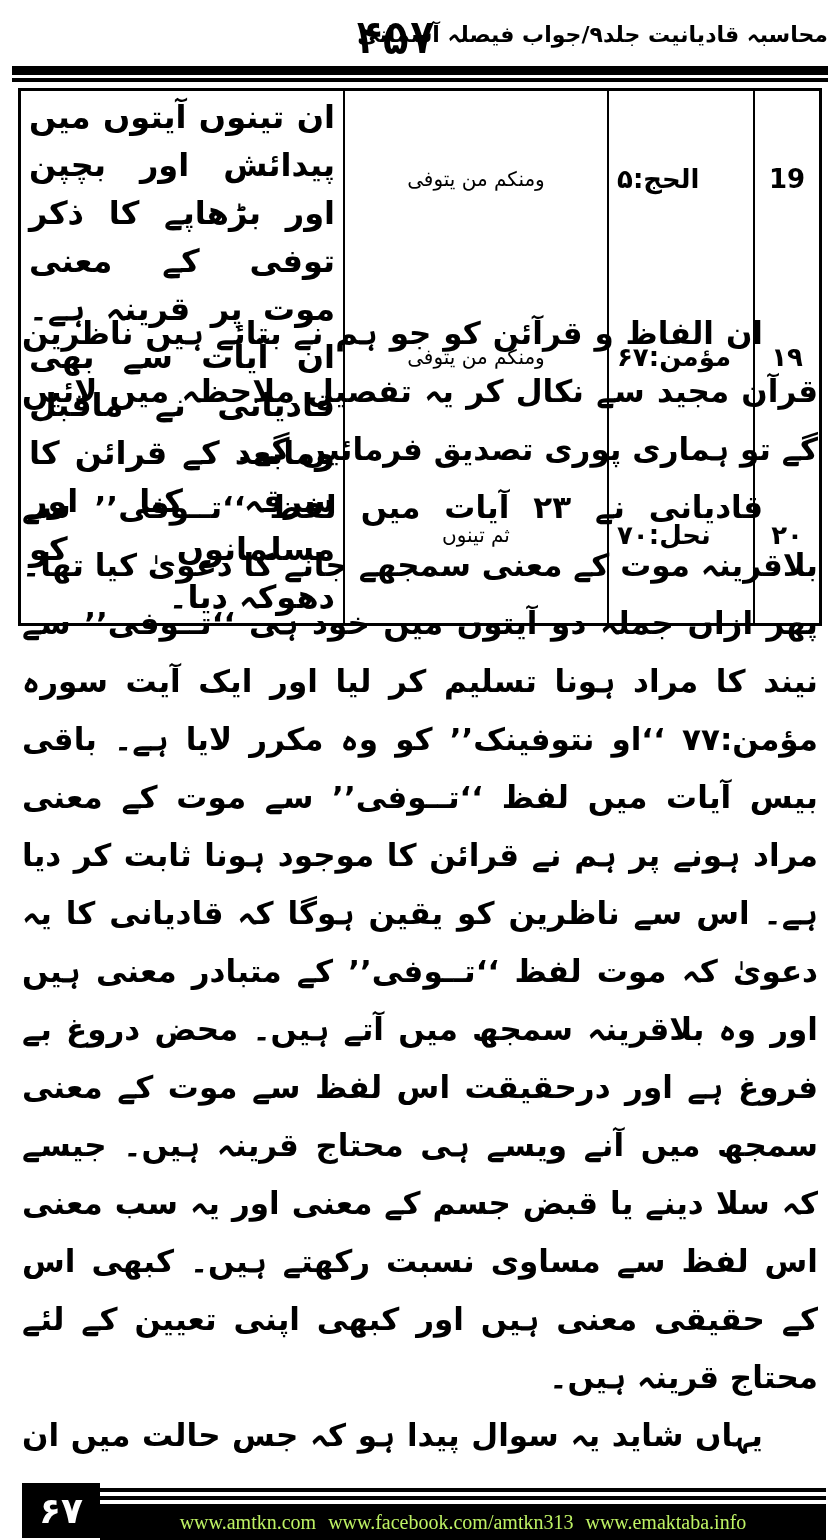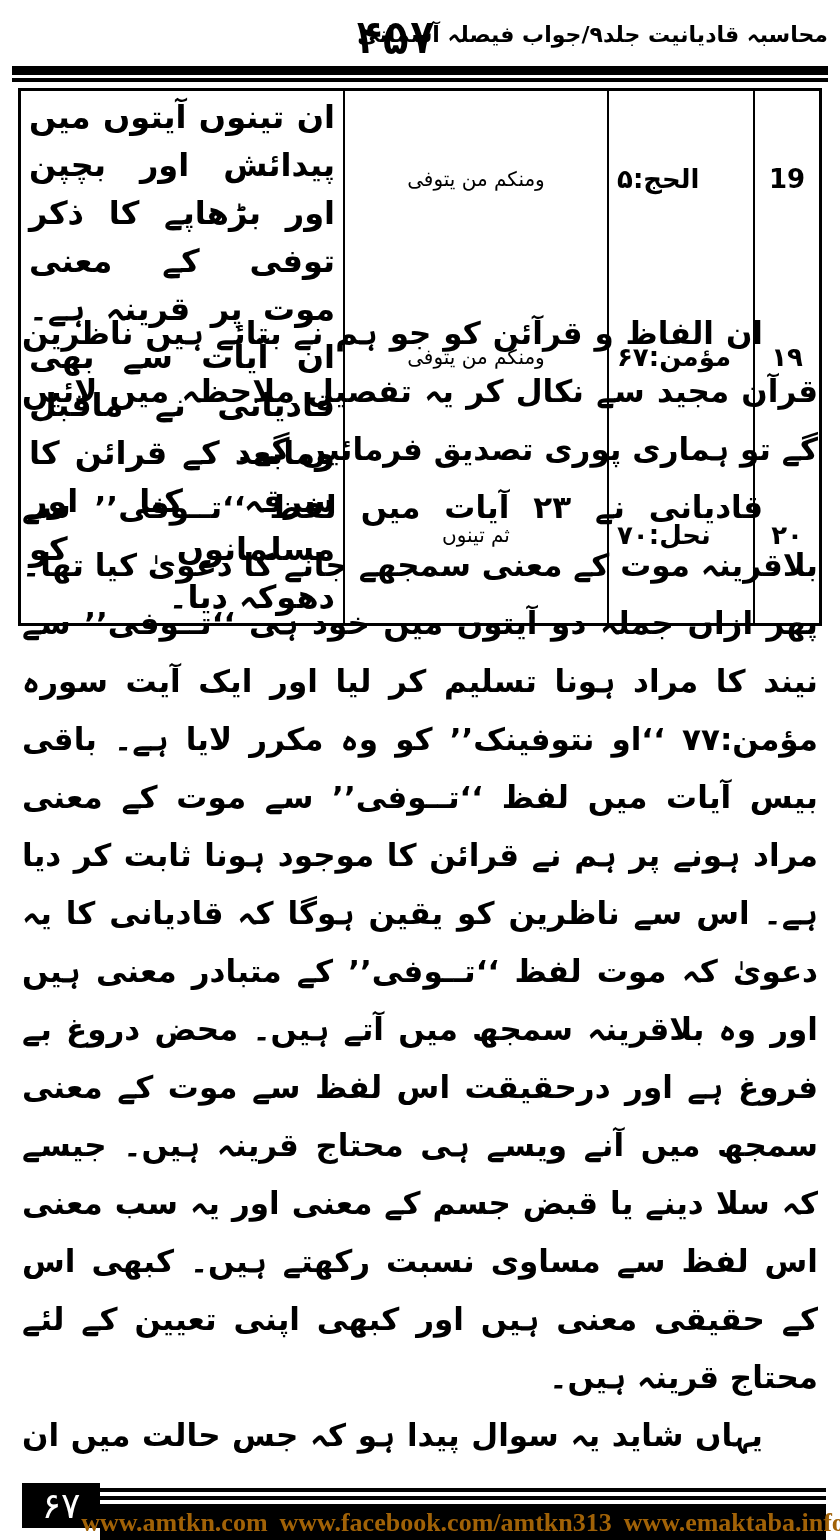--- a/index.html
+++ b/index.html
@@ -64,32 +64,32 @@
     font-size: 31px; font-weight: bold;
     line-height: 58px;
     text-align: justify;
   }
   .body-text p { margin: 0; text-indent: 55px; }
 
   
   .footer { position: absolute; top: 1483px; left: 0; right: 0; height: 57px; }
   .footer-num {
     position: absolute; left: 22px; top: 0;
-    width: 78px; height: 45px;
+    width: 78px; height: 55px;
     background: #000; color: #fff;
     display: flex; align-items: center; justify-content: center;
-    font-size: 36px; font-weight: normal;
+    font-size: 36px; font-weight: bold;
   }
   .footer-bar-wrap { position: absolute; left: 100px; right: 14px; top: 5px; }
   .stripe { height: 4px; background: #000; margin-bottom: 4px; }
   .footer-bar {
-    height: 37px; background: #000; color: #a16207;
+    height: 37px; background: #000; color: #bef264;
     display: flex; align-items: center; justify-content: center; gap: 12px;
     font-family: "Liberation Serif", serif;
-    font-weight: bold; font-size: 26px;
+    font-weight: normal; font-size: 20px;
     direction: ltr; white-space: nowrap;
   }
 </style>
 </head>
 <body>
 
 <div class="page">
 
   <div class="header">
     <span class="pagenum-top">۴۵۷</span>

